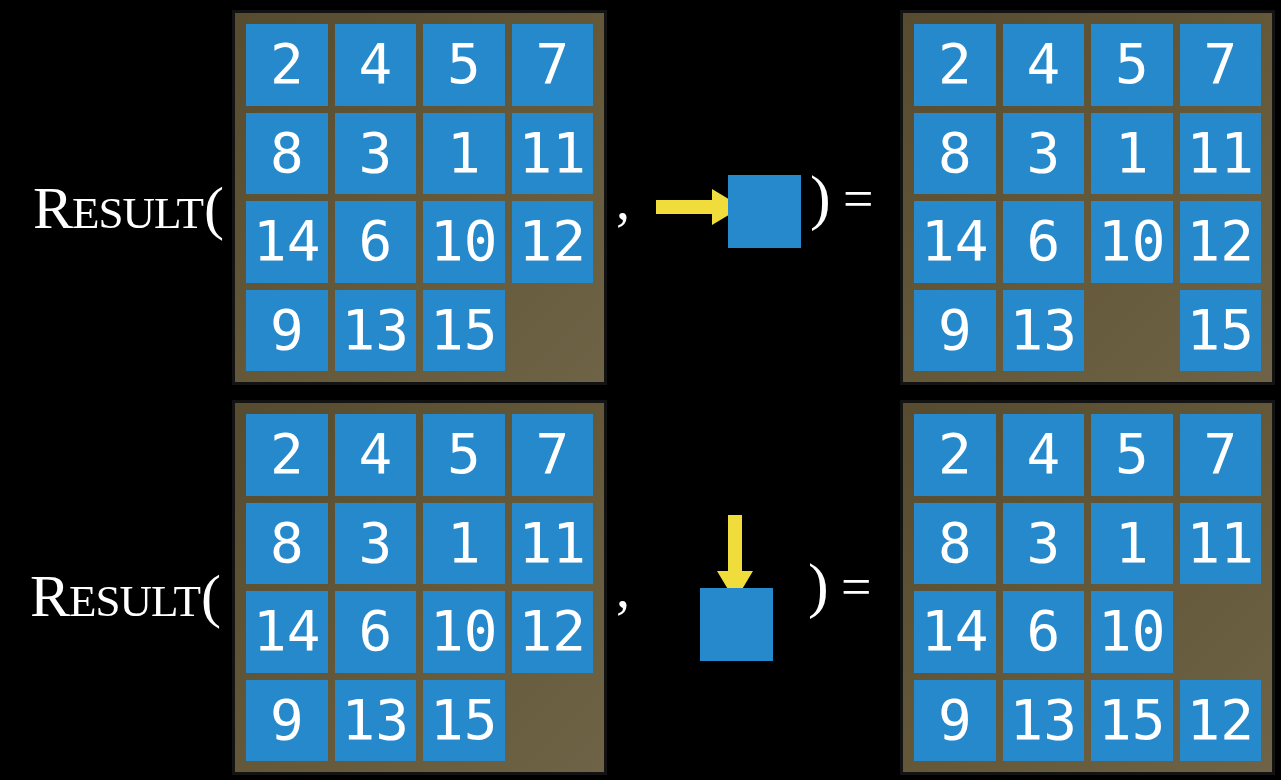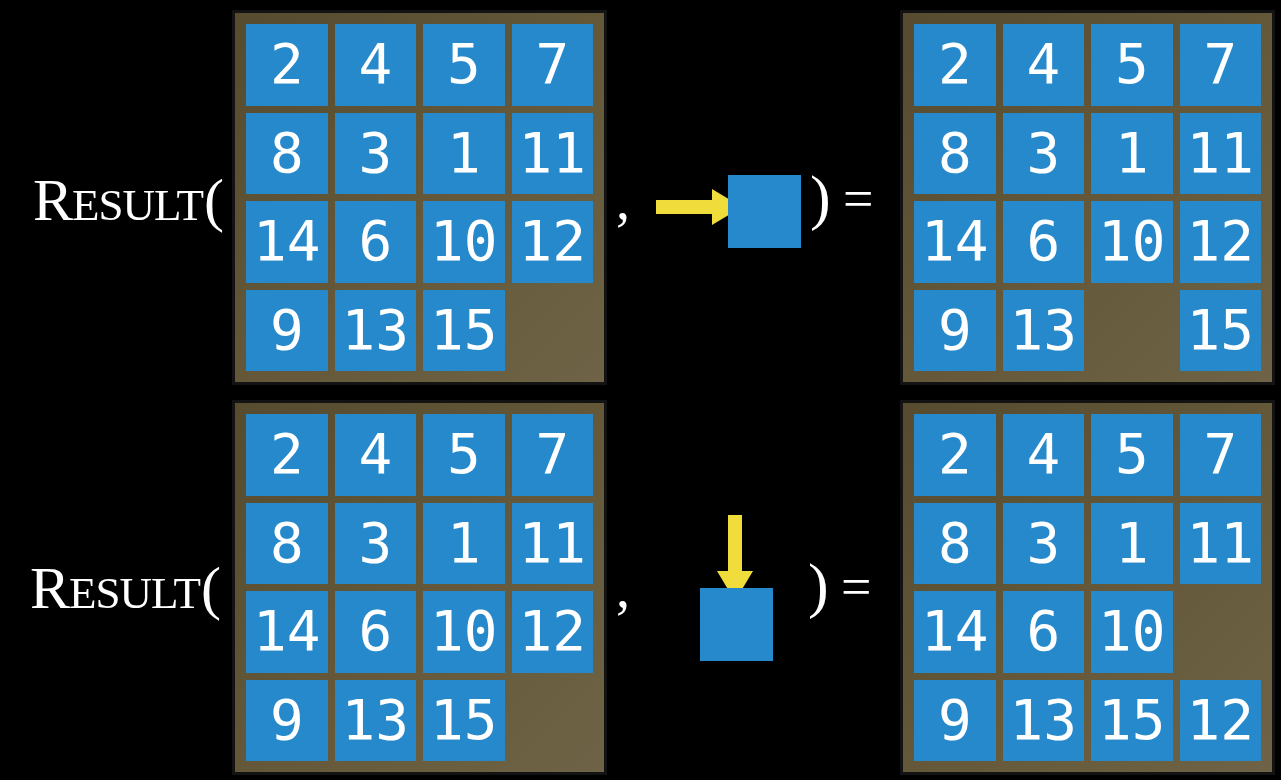--- a/index.html
+++ b/index.html
@@ -4,21 +4,21 @@
 <style>
   html, body { margin: 0; padding: 0; background: #000; }
   .stage {
     position: relative; width: 1281px; height: 780px;
     background: var(--bg, #000); overflow: hidden;
     font-family: "Liberation Serif", serif;
   }
   .eq-row { position: absolute; inset: 0; }
   .fn-label {
     position: absolute; color: var(--text, #fff);
-    line-height: 1; white-space: nowrap; letter-spacing: -1px;
+    line-height: 1; white-space: nowrap; letter-spacing: -1px; margin-top: 8px;
   }
   .fn-label .lead  { font-size: 60px; }
   .fn-label .caps  { font-size: 45px; }
   .fn-label .paren { font-size: 60px; letter-spacing: 0; margin-left: 1px; }
   .sym { position: absolute; color: var(--text, #fff); line-height: 1; }
   .comma       { font-size: 56px; }
   .close-paren { font-size: 62px; }
   .equals      { font-size: 54px; }
   .puzzle {
     position: absolute; width: 375px; height: 375px; box-sizing: border-box;

